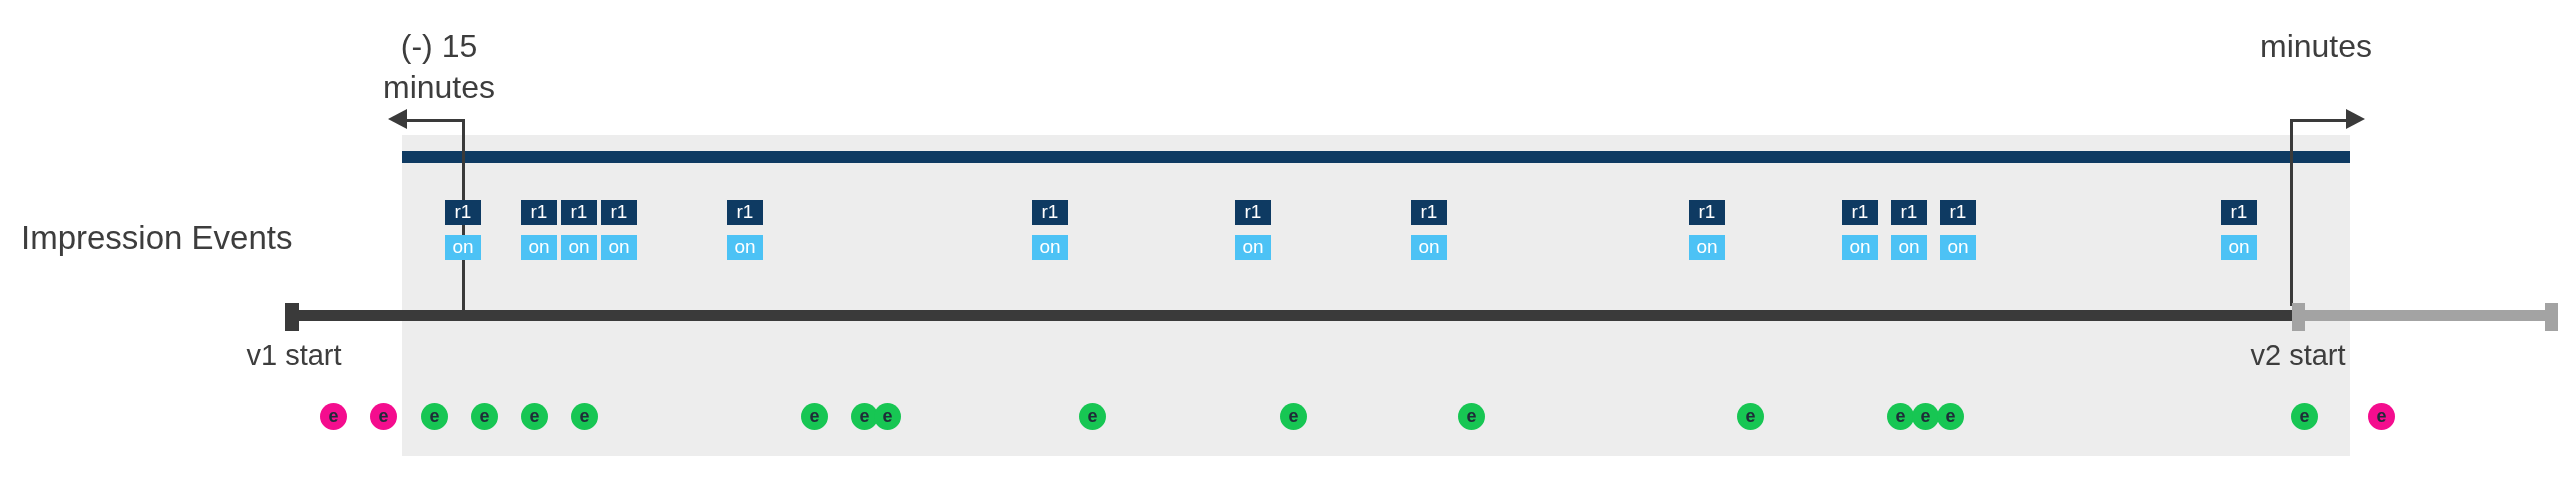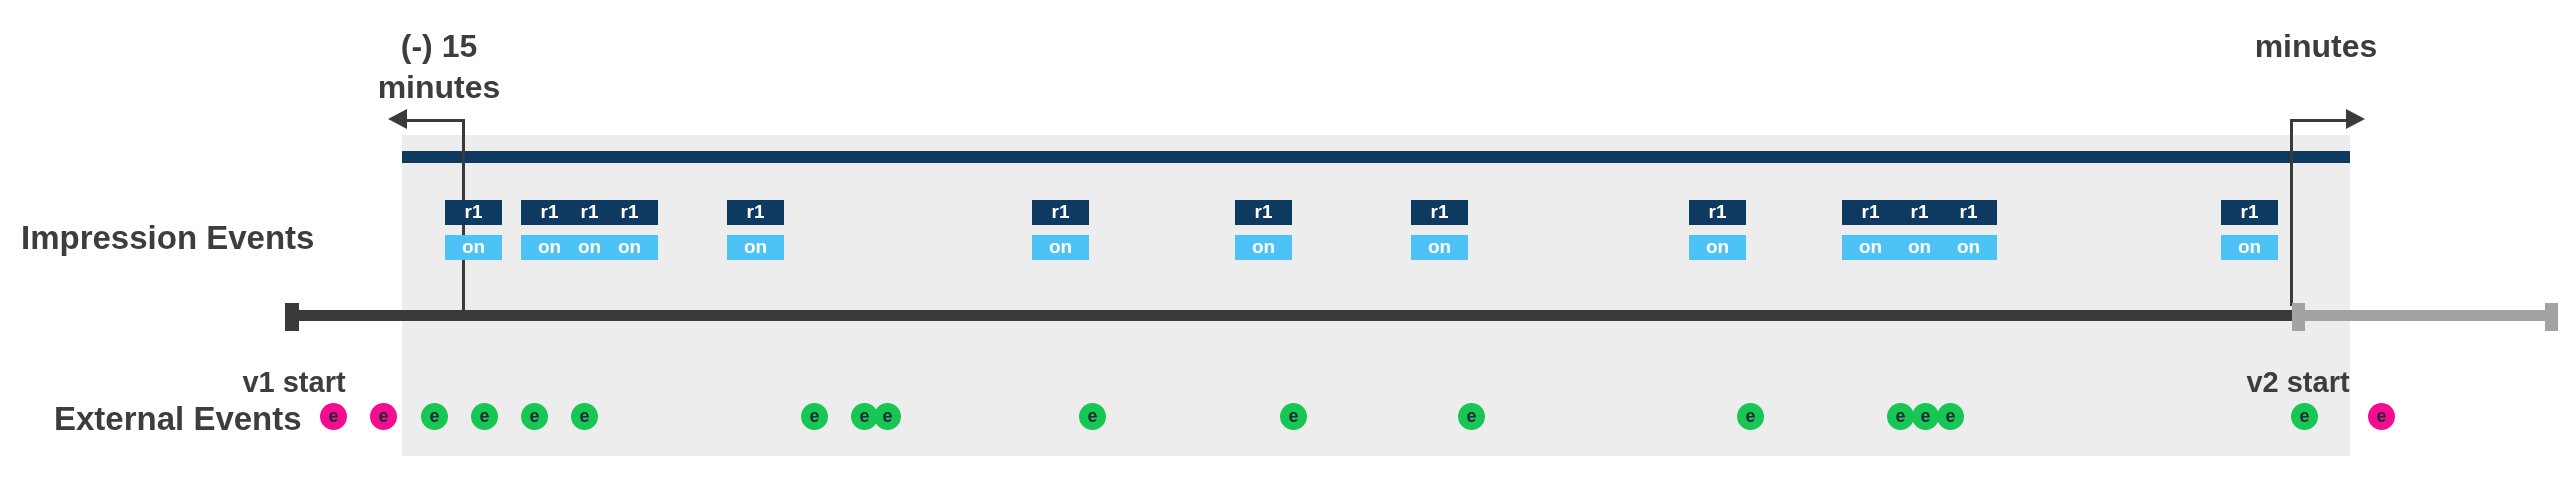--- a/index.html
+++ b/index.html
@@ -35,35 +35,35 @@
     position:absolute;left:388px;top:109px;width:0;height:0;
     border-top:10.4px solid transparent;border-bottom:10.4px solid transparent;
     border-right:19px solid var(--dark);
   }
   .arrow-right{
     position:absolute;left:2346px;top:109px;width:0;height:0;
     border-top:10.4px solid transparent;border-bottom:10.4px solid transparent;
     border-left:19px solid var(--dark);
   }
   
-  .lbl{position:absolute;color:var(--text);font-weight:700;white-space:nowrap;}
+  .lbl{position:absolute;color:var(--text);font-weight:400;white-space:nowrap;}
   .window-lbl{font-size:32px;line-height:1.28;text-align:center;transform:translateX(-50%);top:26.4px;}
   .w-minus{left:439px;}
   .w-plus{left:2316px;}
   .row-lbl{font-size:33px;}
   .impression-lbl{left:21px;top:219px;}
   .external-lbl{left:54px;top:400px;}
-  .start-lbl{font-size:29px;transform:translateX(-50%);top:339px;margin-top:27px;}
+  .start-lbl{font-size:29px;transform:translateX(-50%);top:339px;}
   .v1-start{left:294px;}
   .v2-start{left:2298px;}
   
   .rbox,.obox{
-    position:absolute;width:57px;height:24.5px;
+    position:absolute;width:36px;height:24.5px;
     display:flex;align-items:center;justify-content:center;
-    color:#ffffff;font-weight:700;font-size:19px;
+    color:#ffffff;font-weight:400;font-size:19px;
   }
   .rbox{top:200px;background:var(--navy);}
   .obox{top:235px;background:var(--lblue);}
   
   .dot{
     position:absolute;top:403px;width:27px;height:27px;border-radius:50%;
     display:flex;align-items:center;justify-content:center;
     font-size:18px;font-weight:700;color:#1f2b38;
   }
   .dot-green{background:var(--green);}
@@ -92,21 +92,20 @@
   <div class="arrow-right"></div>
   <div class="vline v2-line"></div>
 
   <div class="cap-dark"></div>
   <div class="track-dark"></div>
   <div class="cap-gray-a"></div>
   <div class="track-gray"></div>
   <div class="cap-gray-b"></div>
 
   <div class="lbl row-lbl impression-lbl">Impression Events</div>
-  <div class="lbl row-lbl external-lbl">External Events</div>
 
   <div class="lbl start-lbl v1-start">v1 start</div>
   <div class="lbl start-lbl v2-start">v2 start</div>
 
   <div id="impressions">
       <div class="rbox" style="left: 445px;">r1</div>
       <div class="obox" style="left: 445px;">on</div>
       <div class="rbox" style="left: 521px;">r1</div>
       <div class="obox" style="left: 521px;">on</div>
       <div class="rbox" style="left: 561px;">r1</div>

